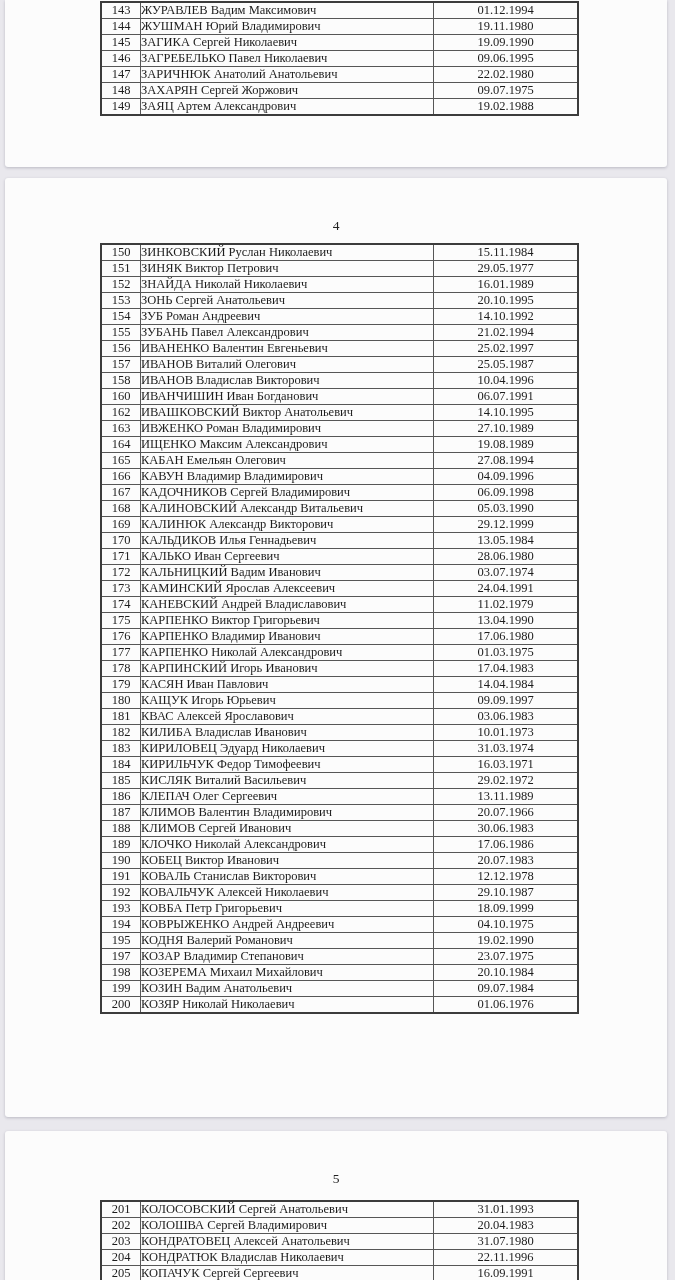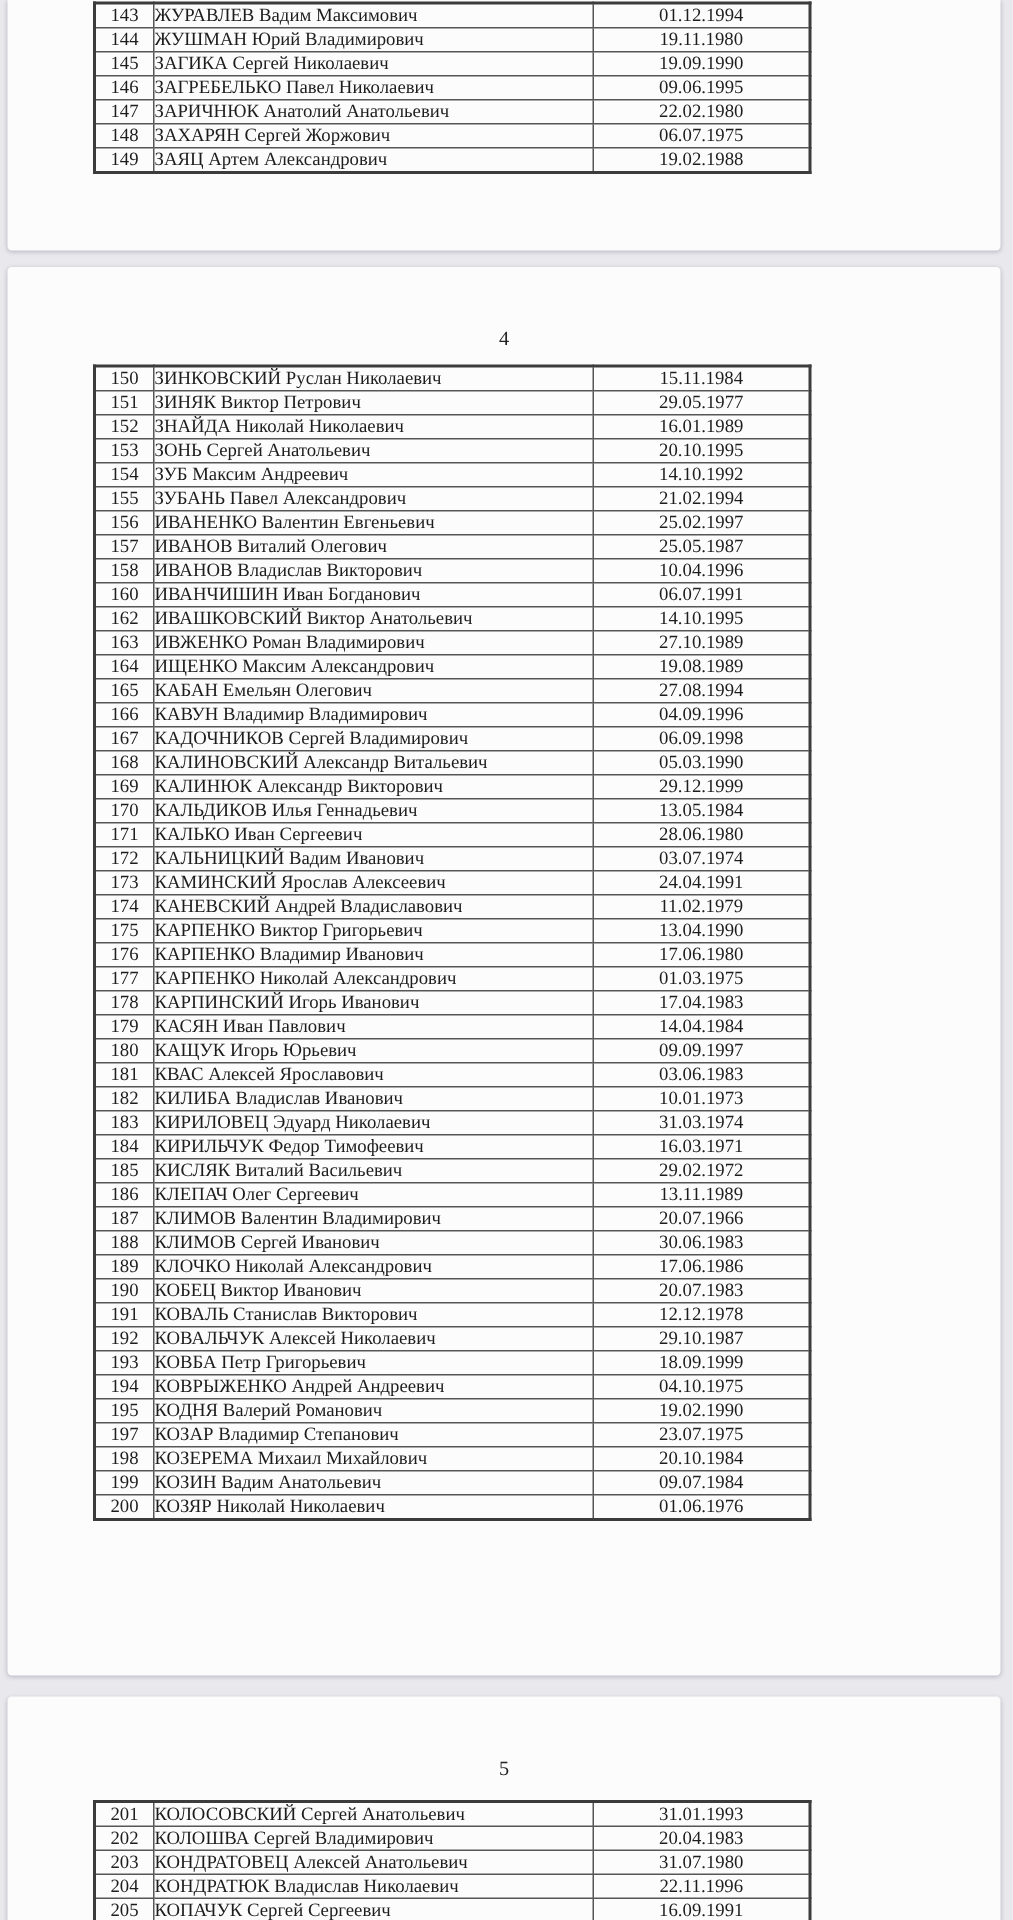--- a/index.html
+++ b/index.html
@@ -23,21 +23,21 @@
   }
   .page-top{top:0;height:167px;border-radius:0 0 3px 3px;}
   .page-mid{top:178px;height:939px;}
   .page-bot{top:1131px;height:220px;border-radius:3px 3px 0 0;}
   .page-number{
     margin-top:40px;height:16px;line-height:16px;
     text-align:center;font-size:13.5px;color:#222;
   }
   table.roster{
     border-collapse:collapse;table-layout:fixed;
-    margin-left:57px;width:473px;
+    margin-left:95px;width:473px;
     border:2px solid var(--border-heavy);
   }
   .page-top table.roster{margin-top:1px;}
   .page-mid table.roster{margin-top:9px;}
   .page-bot table.roster{margin-top:13px;}
   table.roster td{
     border:1px solid var(--border);
     height:15px;padding:0;
     font-size:12.5px;line-height:15px;
     color:var(--ink);
@@ -76,21 +76,21 @@
             <td class="col-dob">09.06.1995</td>
           </tr>
           <tr>
             <td class="col-num">147</td>
             <td class="col-name">ЗАРИЧНЮК Анатолий Анатольевич</td>
             <td class="col-dob">22.02.1980</td>
           </tr>
           <tr>
             <td class="col-num">148</td>
             <td class="col-name">ЗАХАРЯН Сергей Жоржович</td>
-            <td class="col-dob">06.07.1975</td>
+            <td class="col-dob">09.07.1975</td>
           </tr>
           <tr>
             <td class="col-num">149</td>
             <td class="col-name">ЗАЯЦ Артем Александрович</td>
             <td class="col-dob">19.02.1988</td>
           </tr>
         </tbody>
     </table>
   </section>
 
@@ -113,21 +113,21 @@
             <td class="col-name">ЗНАЙДА Николай Николаевич</td>
             <td class="col-dob">16.01.1989</td>
           </tr>
           <tr>
             <td class="col-num">153</td>
             <td class="col-name">ЗОНЬ Сергей Анатольевич</td>
             <td class="col-dob">20.10.1995</td>
           </tr>
           <tr>
             <td class="col-num">154</td>
-            <td class="col-name">ЗУБ Максим Андреевич</td>
+            <td class="col-name">ЗУБ Роман Андреевич</td>
             <td class="col-dob">14.10.1992</td>
           </tr>
           <tr>
             <td class="col-num">155</td>
             <td class="col-name">ЗУБАНЬ Павел Александрович</td>
             <td class="col-dob">21.02.1994</td>
           </tr>
           <tr>
             <td class="col-num">156</td>
             <td class="col-name">ИВАНЕНКО Валентин Евгеньевич</td>

